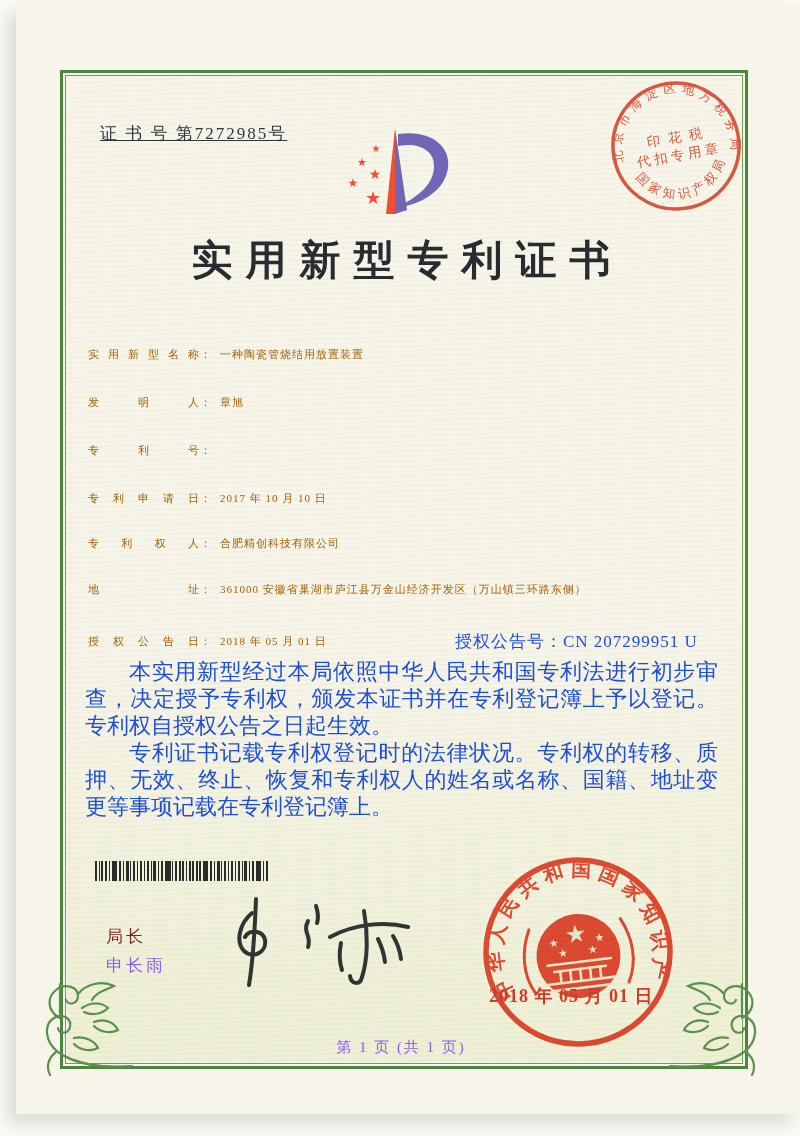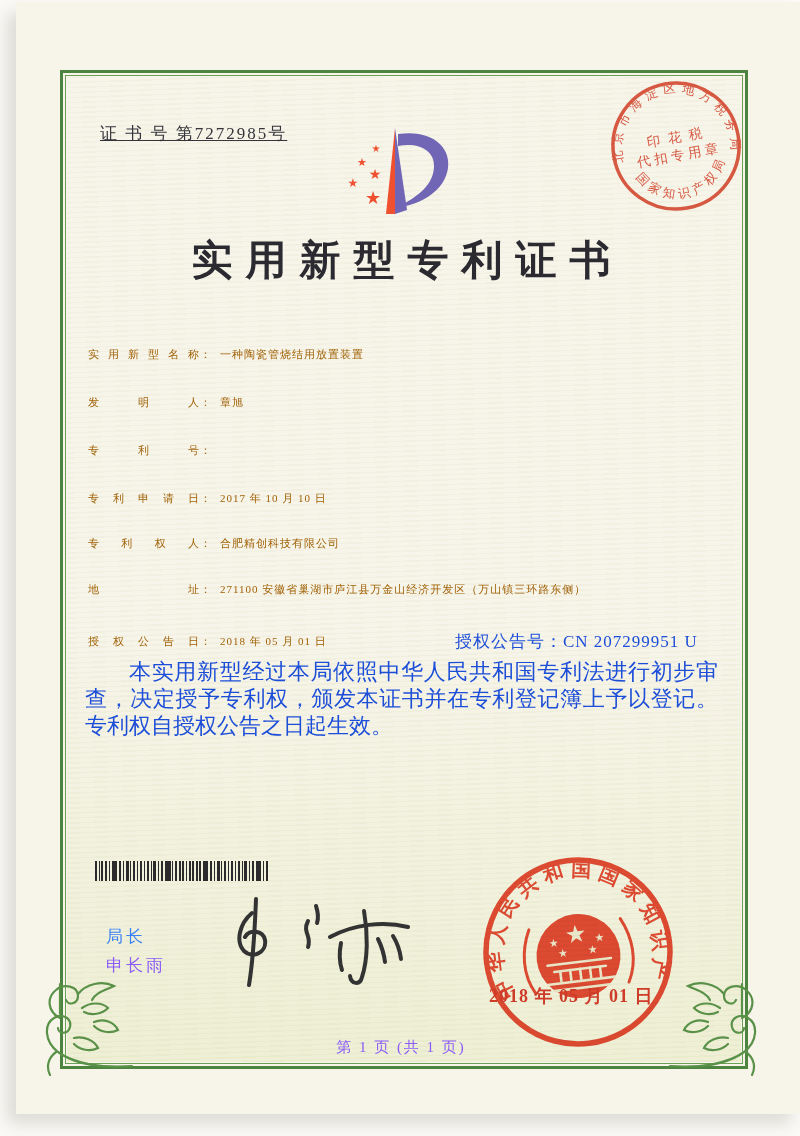--- a/index.html
+++ b/index.html
@@ -49,21 +49,21 @@
     font-size:22px;line-height:27px;color:#1d4ed8;text-align:justify;
   }
   .paras p{margin:0;text-indent:2em;}
   .barcode{
     position:absolute;left:95px;top:861px;width:175px;height:20px;
     background-image:
       repeating-linear-gradient(90deg,#2b2b2b 0 1.5px,transparent 1.5px 3.5px),
       repeating-linear-gradient(90deg,transparent 0 6px,#2b2b2b 6px 8px,transparent 8px 13px),
       repeating-linear-gradient(90deg,transparent 0 17px,#2b2b2b 17px 18.5px,transparent 18.5px 29px);
   }
-  .signer-title{position:absolute;left:106px;top:925px;font-size:17px;letter-spacing:3px;color:#3b82f6;}
+  .signer-title{position:absolute;left:106px;top:925px;font-size:17px;letter-spacing:3px;color:#7f1d1d;}
   .signer-name{position:absolute;left:106px;top:954px;font-size:17px;letter-spacing:3px;color:#8b5cf6;}
   .signature{position:absolute;left:222px;top:893px;}
   .tax-stamp{position:absolute;left:606px;top:76px;transform:rotate(-10deg);opacity:.92;mix-blend-mode:multiply;}
   .big-seal{position:absolute;left:478px;top:852px;transform:rotate(-7deg);opacity:.94;mix-blend-mode:multiply;}
   .seal-date{
     position:absolute;left:489px;top:984px;font-size:18px;font-weight:700;
     letter-spacing:1px;color:#ce3b28;z-index:5;
   }
   .footer{
     position:absolute;left:60px;top:1038px;width:682px;text-align:center;
@@ -160,33 +160,34 @@
     <span class="fvalue">2017 年 10 月 10 日</span>
 </div>
 <div class="frow r4">
   <span class="flabel">专利权人</span>
     <span class="fcolon">：</span>
     <span class="fvalue">合肥精创科技有限公司</span>
 </div>
 <div class="frow r5">
   <span class="flabel">地址</span>
     <span class="fcolon">：</span>
-    <span class="fvalue addr">271100 安徽省巢湖市庐江县万金山经济开发区（万山镇三环路东侧）</span>
+    <span class="fvalue addr">361000 安徽省巢湖市庐江县万金山经济开发区（万山镇三环路东侧）</span>
 </div>
 <div class="frow r6">
   <span class="flabel">授权公告日</span>
     <span class="fcolon">：</span>
     <span class="fvalue">2018 年 05 月 01 日</span>
 </div>
 <div class="grant-col">
   <span>授权公告号</span><span>：</span><span>CN 207299951 U</span>
 </div>
 
 <div class="paras">
   <p>本实用新型经过本局依照中华人民共和国专利法进行初步审查，决定授予专利权，颁发本证书并在专利登记簿上予以登记。专利权自授权公告之日起生效。</p>
+  <p>专利证书记载专利权登记时的法律状况。专利权的转移、质押、无效、终止、恢复和专利权人的姓名或名称、国籍、地址变更等事项记载在专利登记簿上。</p>
 </div>
 
 <div class="barcode"></div>
 
 <div class="signer-title">局长</div>
 <div class="signer-name">申长雨</div>
 
 <svg class="signature" width="195" height="98" viewBox="0 0 195 98">
   <g stroke="#1f1f22" stroke-width="4" fill="none" stroke-linecap="round" stroke-linejoin="round" opacity="0.9">
     <path d="M34,6 C33,30 32,62 27,92"></path>

